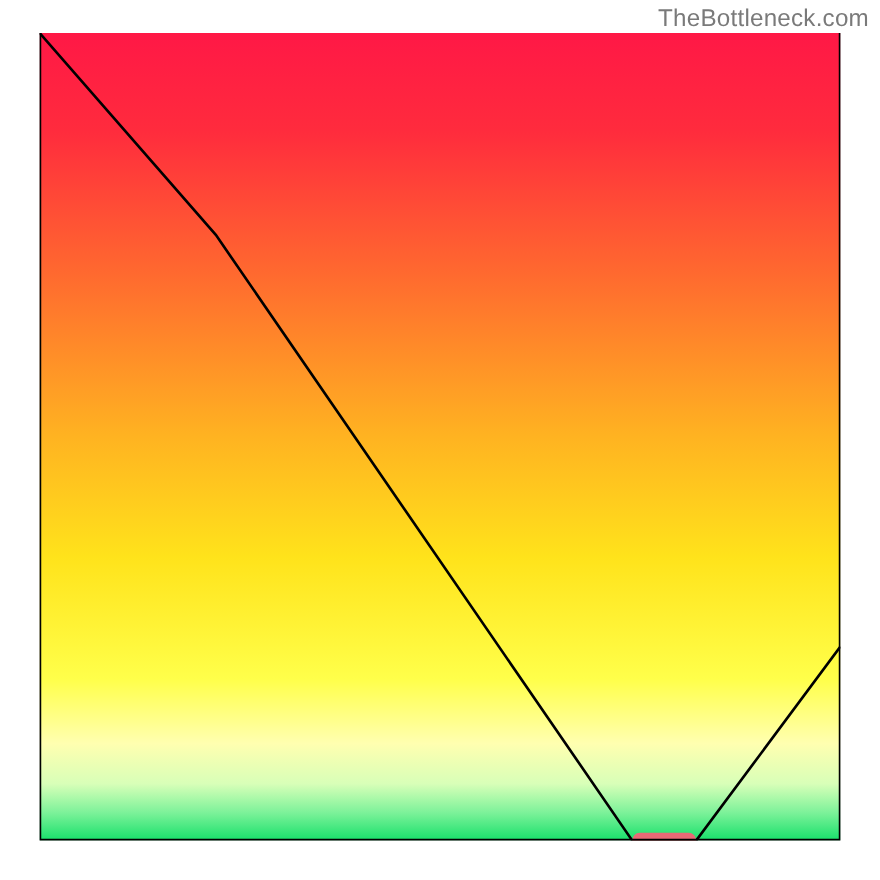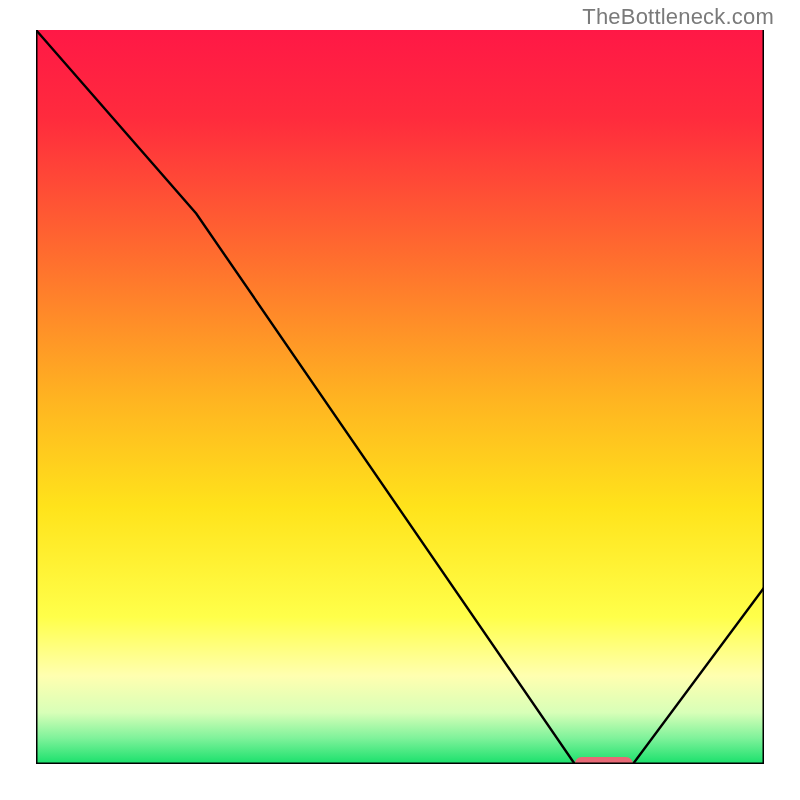--- a/index.html
+++ b/index.html
@@ -11,21 +11,21 @@
     font-family: Arial, Helvetica, sans-serif;
   }
   .container {
     position: relative;
     width: 800px;
     height: 800px;
   }
   .watermark {
     position: absolute;
     top: 4px;
-    right: 26px;
+    right: 10px;
     color: #7a7a7a;
     font-size: 22px;
     font-weight: 500;
     letter-spacing: 0.2px;
     margin-left: 33px;
   }
   svg.chart {
     position: absolute;
     left: 0;
     top: 0;

